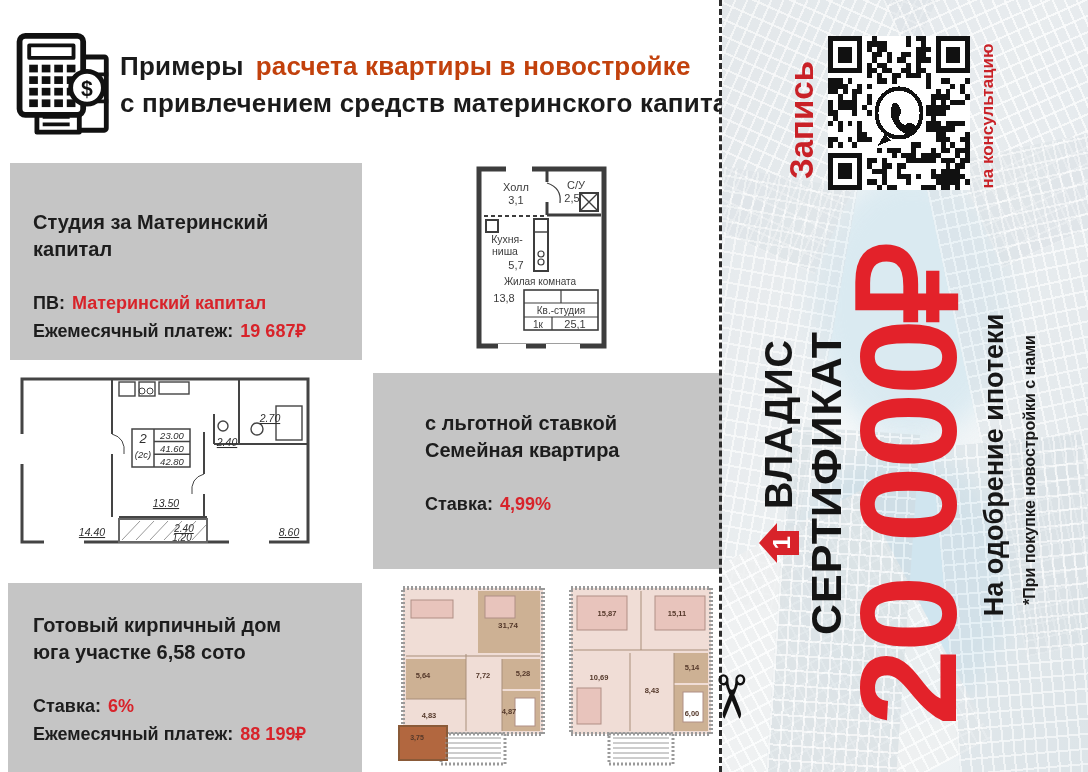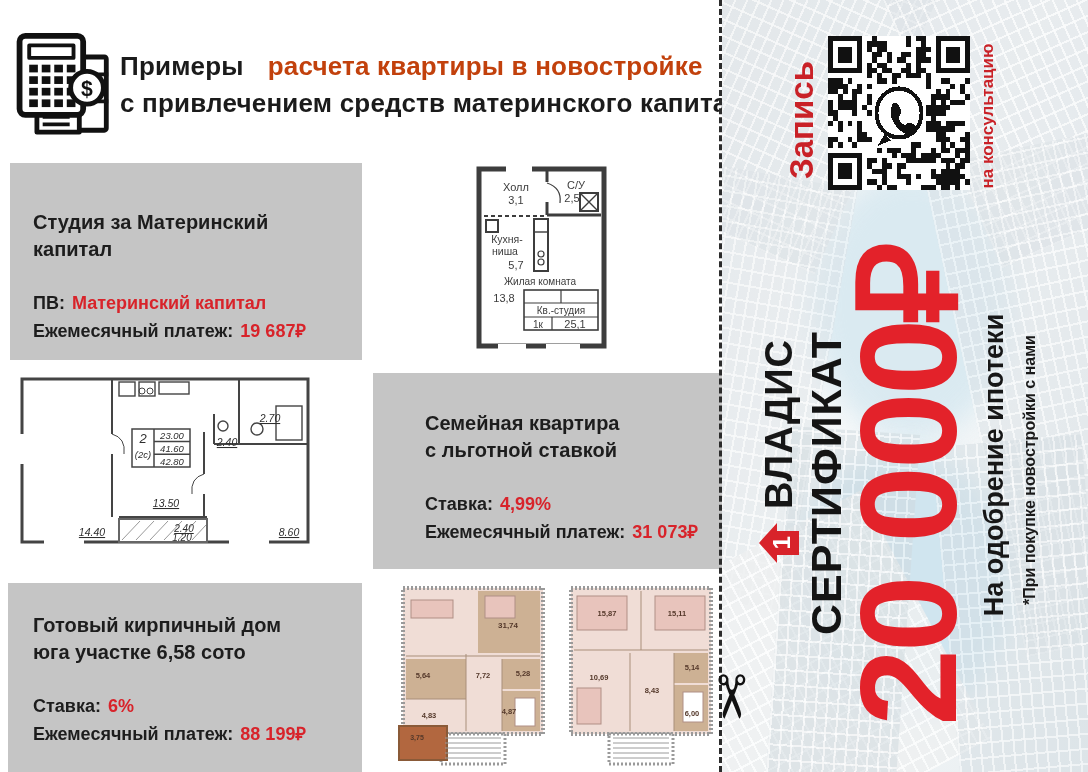--- a/index.html
+++ b/index.html
@@ -3,21 +3,21 @@
 <meta charset="utf-8">
 <style>
   html,body{margin:0;padding:0;}
   body{width:1088px;height:772px;font-family:"Liberation Sans",sans-serif;}
   .page{position:relative;width:1088px;height:772px;background:#ffffff;overflow:hidden;}
 
   
   .hdr-icon{position:absolute;left:8px;top:26px;}
   .hdr-titles{position:absolute;left:120px;top:48px;font-weight:bold;font-size:26px;line-height:37px;color:#1b1b1b;letter-spacing:.2px;}
   .hdr-titles .red{color:#c2410c;}
-  .hdr-titles .sp{margin-right:24px;}
+  .hdr-titles .sp{margin-right:12px;}
 
   
   .offer{position:absolute;background:#c5c5c5;color:#1d1d1d;}
   .offer .o-title{font-size:20px;font-weight:bold;line-height:27px;}
   .offer .o-rows{margin-top:26px;font-size:18px;font-weight:bold;line-height:28px;}
   .offer .lbl{margin-right:7px;}
   .offer .val{color:#d8232a;}
   .offer1{left:10px;top:163px;width:352px;height:197px;padding:46px 18px 2px 23px;box-sizing:border-box;}
   .offer2{left:373px;top:373px;width:349px;height:196px;padding:37px 14px 0 52px;box-sizing:border-box;}
   .offer3{left:8px;top:583px;width:354px;height:214px;padding:29px 14px 0 25px;box-sizing:border-box;}
@@ -103,26 +103,25 @@
   <section class="offer offer1">
     <div class="o-title">Студия за Материнский капитал</div>
     <div class="o-rows">
       <div><span class="lbl">ПВ:</span><span class="val">Материнский капитал</span></div>
       <div><span class="lbl">Ежемесячный платеж:</span><span class="val">19 687₽</span></div>
     </div>
   </section>
 
   <section class="offer offer2">
     <div class="o-title">
+      <div>с льготной ставкой</div>
       <div>Семейная квартира</div>
-      <div>с льготной ставкой</div>
     </div>
     <div class="o-rows">
       <div><span class="lbl">Ставка:</span><span class="val">4,99%</span></div>
-      <div><span class="lbl">Ежемесячный платеж:</span><span class="val">31 073₽</span></div>
     </div>
   </section>
 
   <section class="offer offer3">
     <div class="o-title">
       <div>Готовый кирпичный дом</div>
       <div>юга участке 6,58 сото</div>
     </div>
     <div class="o-rows">
       <div><span class="lbl">Ставка:</span><span class="val">6%</span></div>

